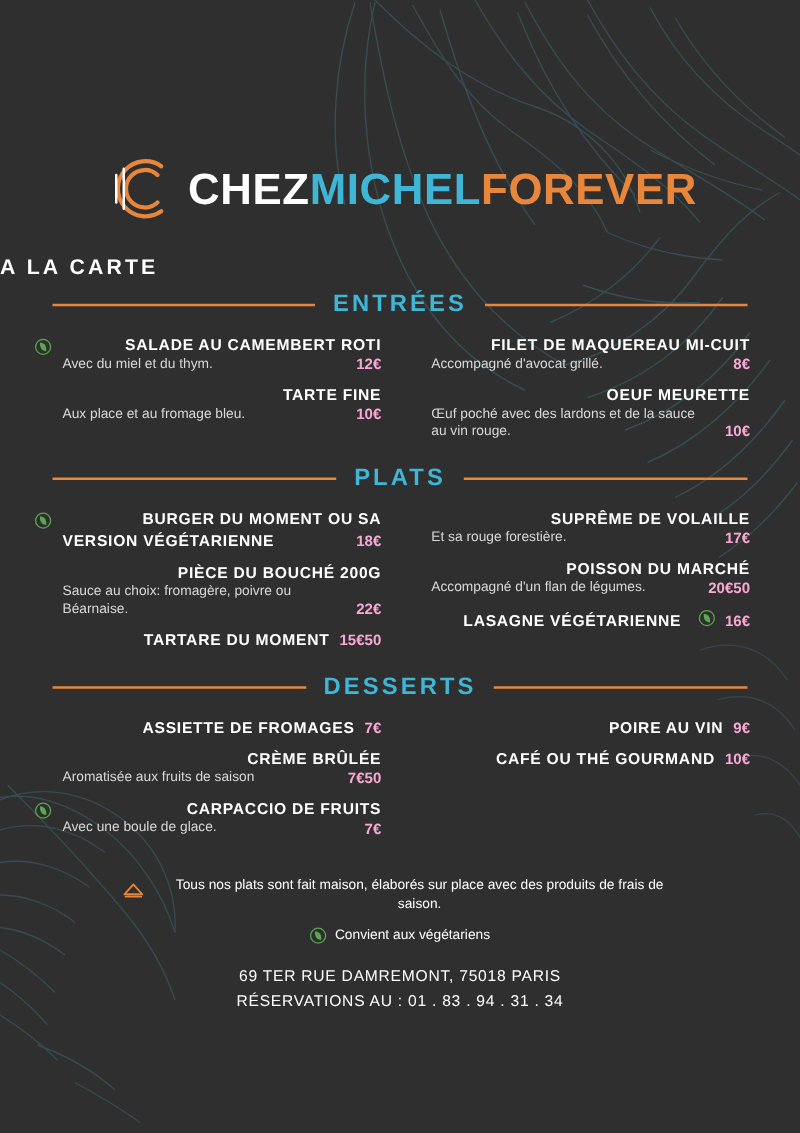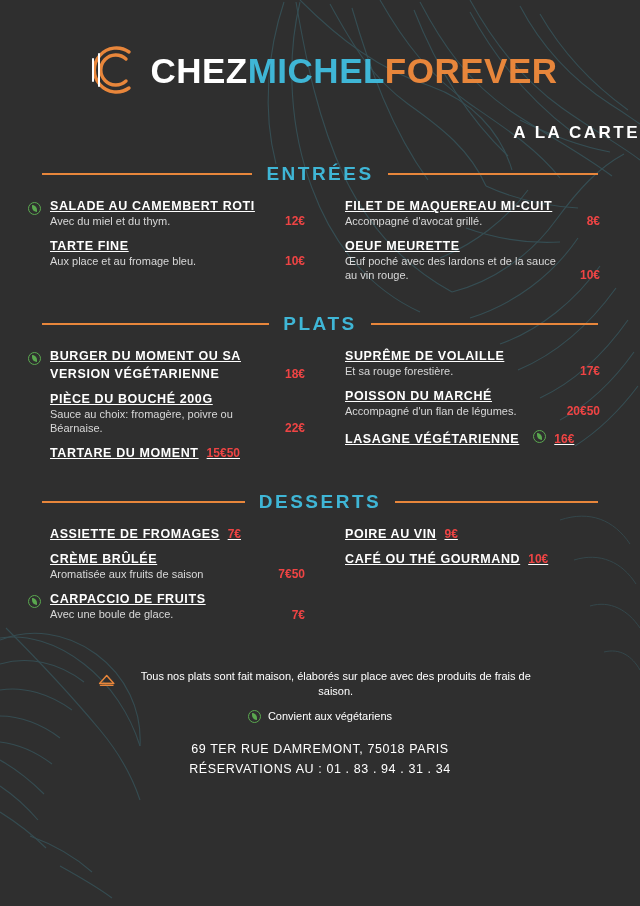--- a/index.html
+++ b/index.html
@@ -31,22 +31,23 @@
   }
 
   .content {
     position: absolute;
     inset: 0;
     z-index: 5;
   }
 
   
   .logo-block {
-    text-align: right;
-    padding-top: 39px;
+    text-align: left;
+    padding-top: 72px;
+    margin-top: 48px;
   }
   .logo-row {
     display: flex;
     align-items: center;
     justify-content: center;
     gap: 4px;
   }
   .logo-mark {
     width: 62px;
     height: 62px;
@@ -71,21 +72,21 @@
     color: #ffffff;
     font-weight: bold;
   }
 
   
   .section-head {
     display: flex;
     align-items: center;
     gap: 14px;
     padding: 0 42px;
-    margin-top: 20px;
+    margin-top: 9px;
   }
   .section-head .rule {
     flex: 1 1 auto;
     height: 2px;
     background: #e8863b;
   }
   .section-head .title {
     color: #3fb6d6;
     font-size: 19px;
     font-weight: bold;
@@ -107,43 +108,42 @@
     margin-bottom: 11px;
   }
   .item .veg-left {
     position: absolute;
     left: 0;
     top: 2px;
   }
   .name-row {
     display: flex;
     align-items: baseline;
-    justify-content: flex-start;
+    justify-content: flex-end;
     gap: 8px;
-    text-decoration: underline;
   }
   .iname {
     font-size: 12.5px;
     font-weight: bold;
     letter-spacing: 0.6px;
     text-transform: uppercase;
     color: #ffffff;
   }
   .iname2 {
     font-size: 12.5px;
     font-weight: bold;
     letter-spacing: 0.6px;
     text-transform: uppercase;
     color: #ffffff;
     margin-top: 4px;
   }
   .price {
     font-size: 12px;
     font-weight: bold;
-    color: #ef4444;
+    color: #f9a8d4;
     white-space: nowrap;
   }
   .desc {
     font-size: 11px;
     color: #d8d8d8;
     line-height: 1.28;
     margin-top: 1px;
     max-width: 215px;
   }
   .desc-row {
@@ -174,21 +174,21 @@
     left: 3px;
     top: 2px;
     width: 5px;
     height: 7px;
     border-radius: 0 6px 0 6px;
     background: #5aa84f;
   }
 
   
   .footer {
-    margin-top: 36px;
+    margin-top: 20px;
     text-align: center;
   }
   .note-row {
     display: flex;
     align-items: flex-start;
     justify-content: center;
     gap: 10px;
     padding: 0 96px;
   }
   .note-text {

